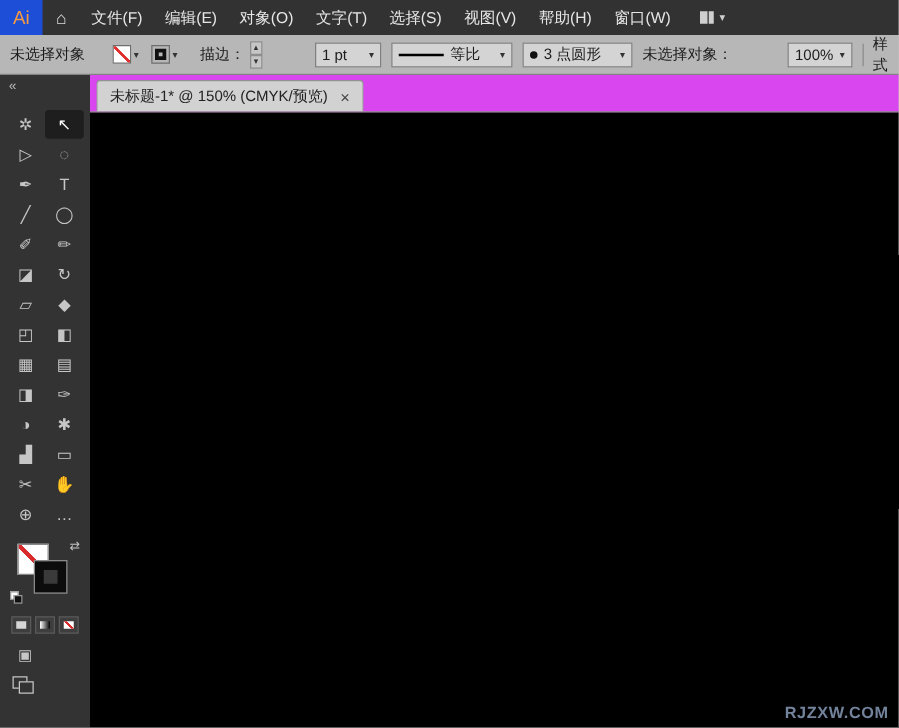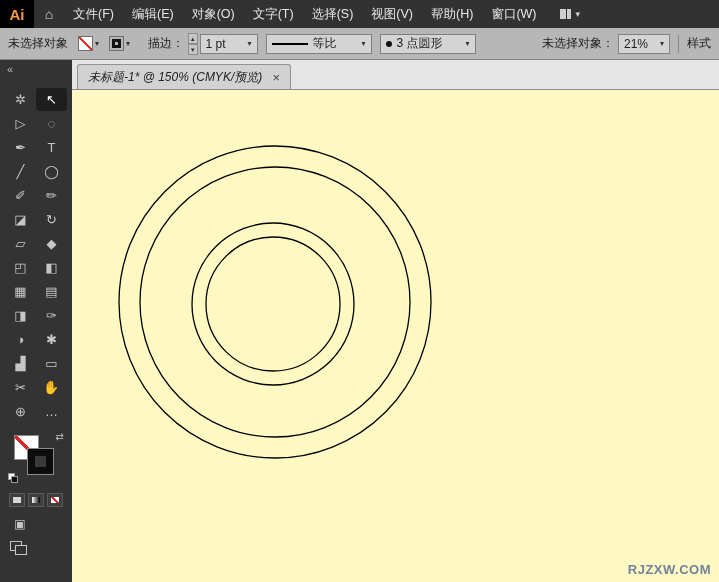--- a/index.html
+++ b/index.html
@@ -1,43 +1,43 @@
 <!DOCTYPE html>
 <html><head>
 <meta charset="utf-8">
 <style>
   * { box-sizing: border-box; margin: 0; padding: 0; }
   html, body { width: 719px; height: 582px; overflow: hidden; }
   body { font-family: "Liberation Sans", sans-serif; background: #ffffff; }
 
   
   .menubar { height: 28px; background: #323232; display: flex; align-items: center; color: #e6e6e6; font-size: 12.5px; }
-  .ai-logo { width: 34px; height: 28px; background: #000000; color: #f59a3e; font-weight: bold; font-size: 15px; display: flex; align-items: center; justify-content: center; }
+  .ai-logo { width: 34px; height: 28px; background: #1d4ed8; color: #f59a3e; font-weight: normal; font-size: 15px; display: flex; align-items: center; justify-content: center; }
   .home-btn { width: 30px; text-align: center; font-size: 14px; color: #dcdcdc; }
   .menu-items { display: flex; align-items: center; }
   .menu-item { padding: 16px 9px; line-height: 28px; cursor: default; }
   .workspace { display: flex; align-items: center; gap: 5px; margin-left: 14px; }
   .ws-icon { display: inline-flex; gap: 1px; }
   .ws-icon i { display: block; width: 6px; height: 10px; background: #cfcfcf; }
   .ws-icon i:last-child { width: 4px; }
   .ws-caret { font-size: 9px; color: #cfcfcf; }
 
   
   .controlbar { height: 32px; background: #b7b7b7; border-bottom: 1px solid #848484; display: flex; align-items: center; font-size: 12px; color: #1d1d1d; }
-  .status { margin: 0 10px 0 8px; white-space: nowrap; }
+  .status { margin: 0 22px 0 8px; white-space: nowrap; }
   .mini-group { display: flex; align-items: center; gap: 2px; margin-right: 10px; }
   .mini-swatch { width: 15px; height: 15px; border: 1px solid #6e6e6e; background: #fff; position: relative; }
   .mini-swatch.none::after { content: ""; position: absolute; inset: 0; background: linear-gradient(45deg, transparent 44%, #e03030 44%, #e03030 56%, transparent 56%); }
   .mini-swatch.stroke { background: transparent; border: 1px solid #6e6e6e; }
   .mini-swatch.stroke::after { content: ""; position: absolute; inset: 2px; border: 3px solid #111; }
   .caret { font-size: 8px; color: #333; }
   .cb-label { margin: 0 4px 0 8px; white-space: nowrap; }
   .stepper { display: flex; flex-direction: column; margin-right: 2px; }
   .stepper span { font-size: 7px; line-height: 7px; color: #333; padding: 1px 2px; background: #c6c6c6; border: 1px solid #8d8d8d; }
-  .combo { height: 20px; background: #d4d4d4; border: 1px solid #808080; display: flex; align-items: center; padding: 0 5px; gap: 5px; white-space: nowrap; }
+  .combo { height: 20px; background: #d4d4d4; border: 1px solid #808080; display: flex; align-items: center; padding: 0 5px; gap: 5px; white-space: nowrap; margin-left: 40px; }
   .combo .caret { margin-left: auto; }
   .combo.weight { width: 58px; }
   .combo.profile { width: 106px; margin-left: 8px; align-items: center; }
   .combo.brush { width: 96px; margin-left: 8px; }
   .combo.opacity { width: 52px; }
   .line-preview { width: 36px; height: 2px; background: #000; flex: none; }
   .dot-preview { width: 6px; height: 6px; border-radius: 50%; background: #111; flex: none; }
   .right-group { margin-left: auto; display: flex; align-items: center; padding-right: 8px; }
   .vsep { width: 1px; height: 18px; background: #8a8a8a; margin: 0 8px; }
 
@@ -68,25 +68,25 @@
   .pb.none i { background: #fff; }
   .pb.none i::after { content: ""; position: absolute; inset: 0; background: linear-gradient(45deg, transparent 40%, #d92b2b 40%, #d92b2b 60%, transparent 60%); }
 
   .mode-btn { margin: 10px 0 0 10px; color: #c6c6c6; font-size: 12px; width: 20px; text-align: center; }
   .screen-btn { margin: 10px 0 0 10px; position: relative; width: 18px; height: 14px; }
   .screen-btn .r1 { position: absolute; left: 0; top: 0; width: 12px; height: 10px; border: 1px solid #c6c6c6; }
   .screen-btn .r2 { position: absolute; left: 5px; top: 4px; width: 12px; height: 10px; border: 1px solid #c6c6c6; background: #333; }
 
   
   .docarea { flex: 1; display: flex; flex-direction: column; }
-  .tabbar { height: 30px; background: #e5e5e5; border-bottom: 1px solid #8c8c8c; display: flex; align-items: flex-end; flex: none; font-style: italic; }
+  .tabbar { height: 30px; background: #d946ef; border-bottom: 1px solid #8c8c8c; display: flex; align-items: flex-end; flex: none; }
   .tab { height: 25px; background: #d2d2d2; border: 1px solid #929292; border-bottom: none; border-radius: 3px 3px 0 0; display: flex; align-items: center; gap: 10px; padding: 0 10px; margin-left: 5px; font-size: 12px; color: #222; }
   .tab-close { color: #444; font-size: 13px; line-height: 1; cursor: default; }
 
-  .canvas { position: relative; flex: 1; background: #fef9c3; overflow: hidden; text-decoration: underline; }
+  .canvas { position: relative; flex: 1; background: #000000; overflow: hidden; text-decoration: underline; }
   .canvas svg { position: absolute; left: 0; top: 0; }
   .watermark { position: absolute; right: 8px; bottom: 5px; font-size: 13px; color: #72839b; letter-spacing: 0.5px; font-weight: bold; }
 </style>
 </head>
 <body>
 
 <div class="menubar">
   <div class="ai-logo">Ai</div>
   <div class="home-btn">⌂</div>
   <div class="menu-items">
@@ -139,21 +139,21 @@
 
   <span class="combo brush">
     <span class="dot-preview"></span>
     <span>3 点圆形</span>
     <span class="caret">▾</span>
   </span>
 
   <span class="right-group">
     <span class="cb-label">未选择对象：</span>
     <span class="combo opacity">
-      <span>21%</span>
+      <span>100%</span>
       <span class="caret">▾</span>
     </span>
     <span class="vsep"></span>
     <span>样式</span>
   </span>
 </div>
 
 <div class="main">
 
   <div class="toolstrip">

